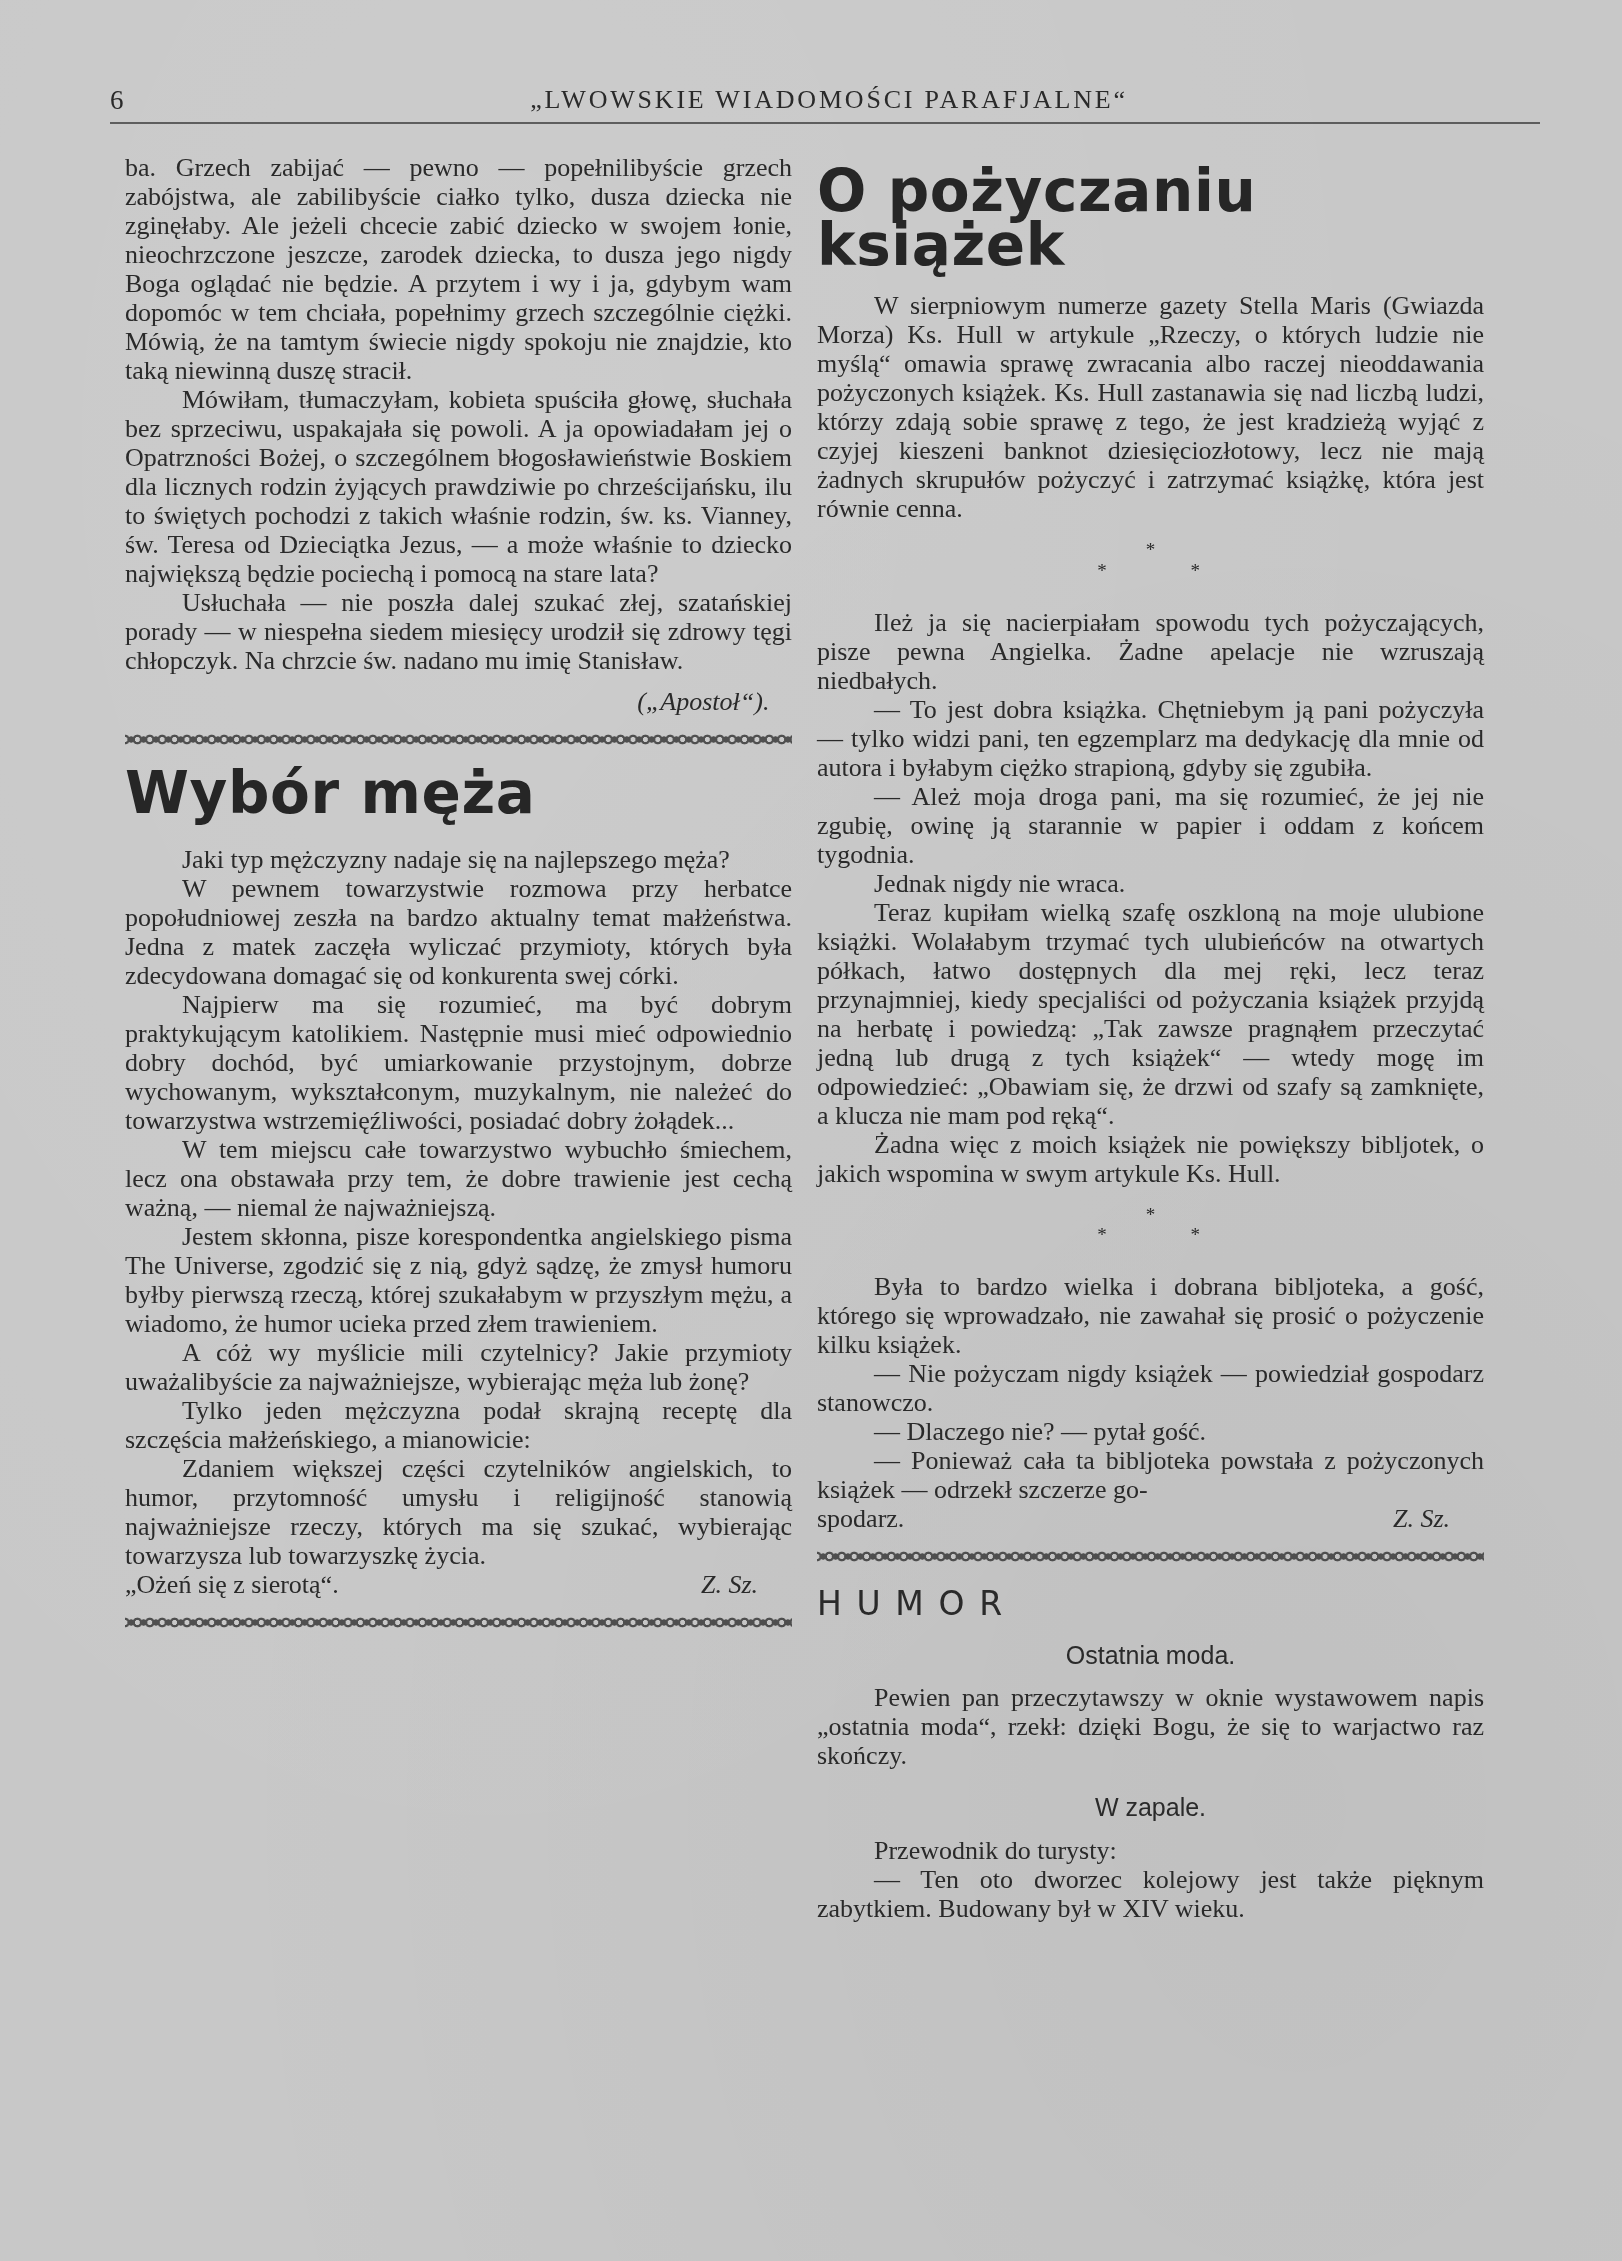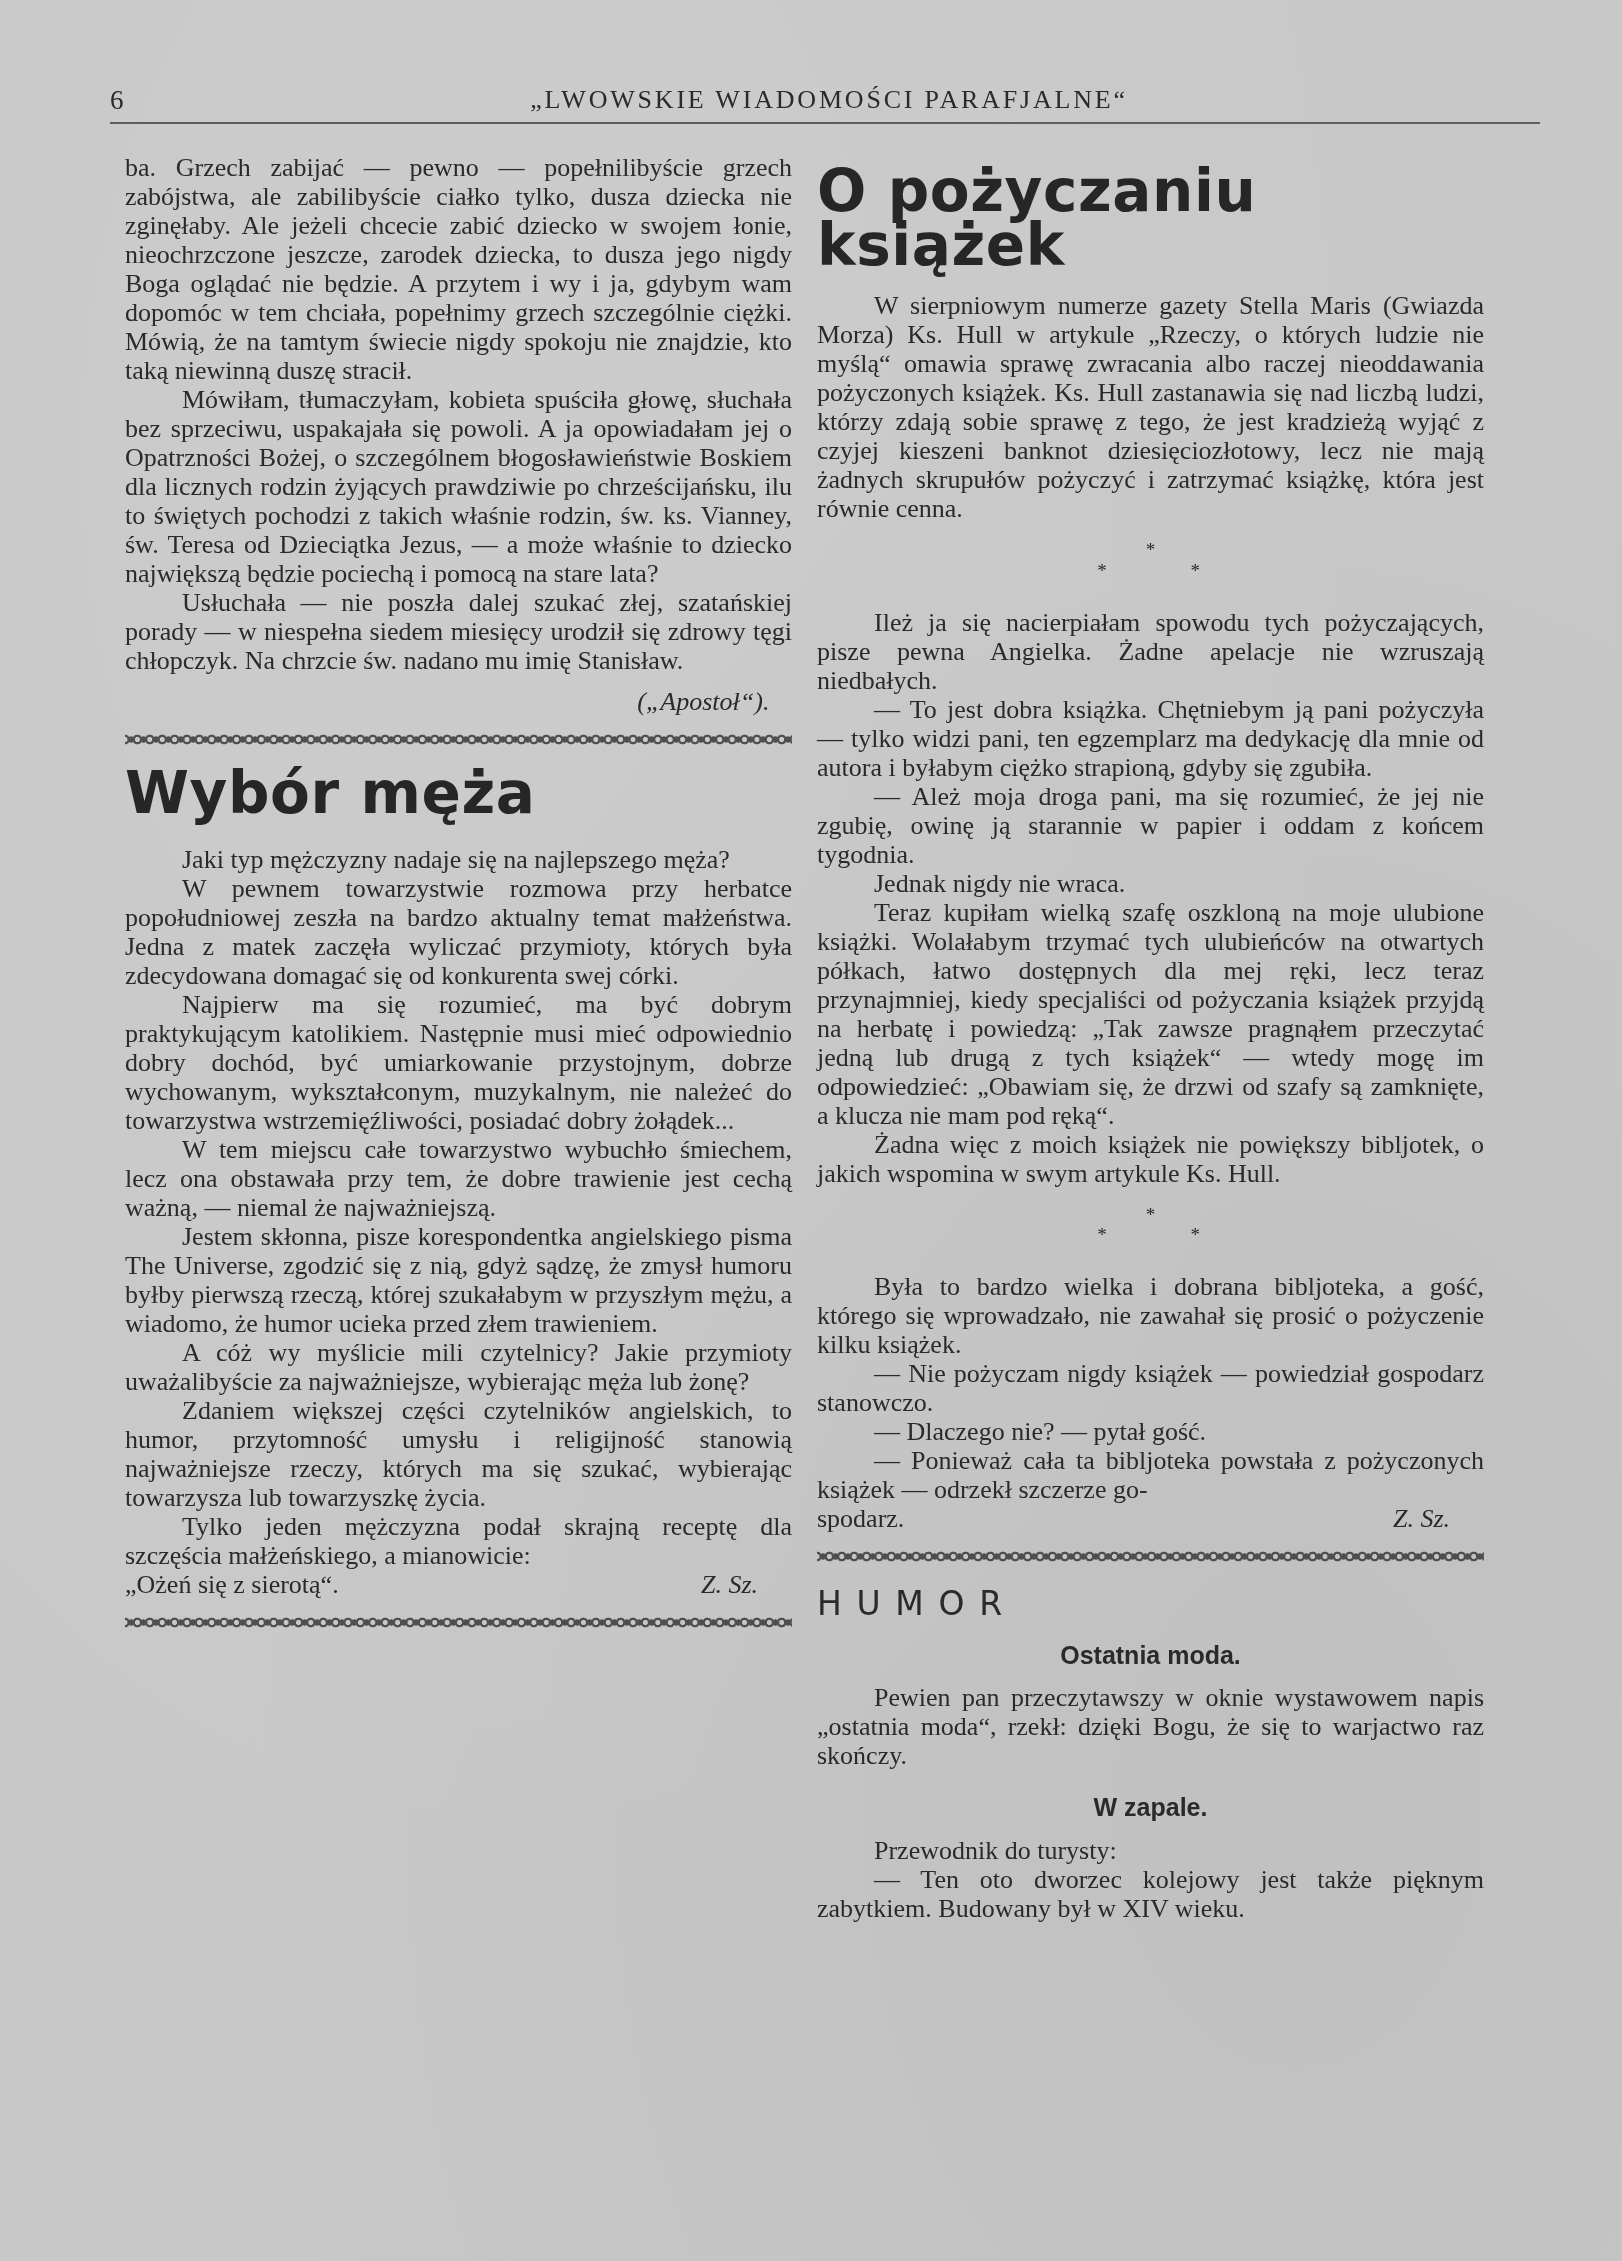--- a/index.html
+++ b/index.html
@@ -80,21 +80,21 @@
   .asterism .a3 { left: 56%; top: 26px; }
   h2.section-title {
     margin: 25px 0 22.6px 0;
     font-family: "DejaVu Sans", sans-serif;
     font-weight: normal; font-size: 33px; letter-spacing: 14.7px;
     color: #2a2a2a;
   }
   h3.sub-title {
     margin: 16px 0 13.6px 0; text-align: center;
     font-family: "Liberation Sans", sans-serif;
-    font-weight: bold; font-size: 25px;
+    font-weight: normal; font-size: 25px;
   }
 </style>
 </head>
 <body>
 
 <div class="page">
 
   <div class="header">
     <span class="page-number">6</span>
     <div class="running-title">„LWOWSKIE WIADOMOŚCI PARAFJALNE“</div>
@@ -112,22 +112,22 @@
     <div class="ornament"></div>
 
     <div>
       <h1 class="article-title">Wybór męża</h1>
       <p class="ind">Jaki typ mężczyzny nadaje się na najlepszego męża?</p>
       <p class="ind">W pewnem towarzystwie rozmowa przy herbatce popołudniowej zeszła na bardzo aktualny temat małżeństwa. Jedna z matek zaczęła wyliczać przymioty, których była zdecydowana domagać się od konkurenta swej córki.</p>
       <p class="ind">Najpierw ma się rozumieć, ma być dobrym praktykującym katolikiem. Następnie musi mieć odpowiednio dobry dochód, być umiarkowanie przystojnym, dobrze wychowanym, wykształconym, muzykalnym, nie należeć do towarzystwa wstrzemięźliwości, posiadać dobry żołądek...</p>
       <p class="ind">W tem miejscu całe towarzystwo wybuchło śmiechem, lecz ona obstawała przy tem, że dobre trawienie jest cechą ważną, — niemal że najważniejszą.</p>
       <p class="ind">Jestem skłonna, pisze korespondentka angielskiego pisma The Universe, zgodzić się z nią, gdyż sądzę, że zmysł humoru byłby pierwszą rzeczą, której szukałabym w przyszłym mężu, a wiadomo, że humor ucieka przed złem trawieniem.</p>
       <p class="ind">A cóż wy myślicie mili czytelnicy? Jakie przymioty uważalibyście za najważniejsze, wybierając męża lub żonę?</p>
+      <p class="ind">Tylko jeden mężczyzna podał skrajną receptę dla szczęścia małżeńskiego, a mianowicie:</p>
       <p class="ind">Zdaniem większej części czytelników angielskich, to humor, przytomność umysłu i religijność stanowią najważniejsze rzeczy, których ma się szukać, wybierając towarzysza lub towarzyszkę życia.</p>
-      <p class="ind">Tylko jeden mężczyzna podał skrajną receptę dla szczęścia małżeńskiego, a mianowicie:</p>
       <div class="sig-line">
         <span>„Ożeń się z sierotą“.</span>
         <span class="sig">Z. Sz.</span>
       </div>
     </div>
 
     <div class="ornament"></div>
   </div>
 
   <div class="col col-right">

